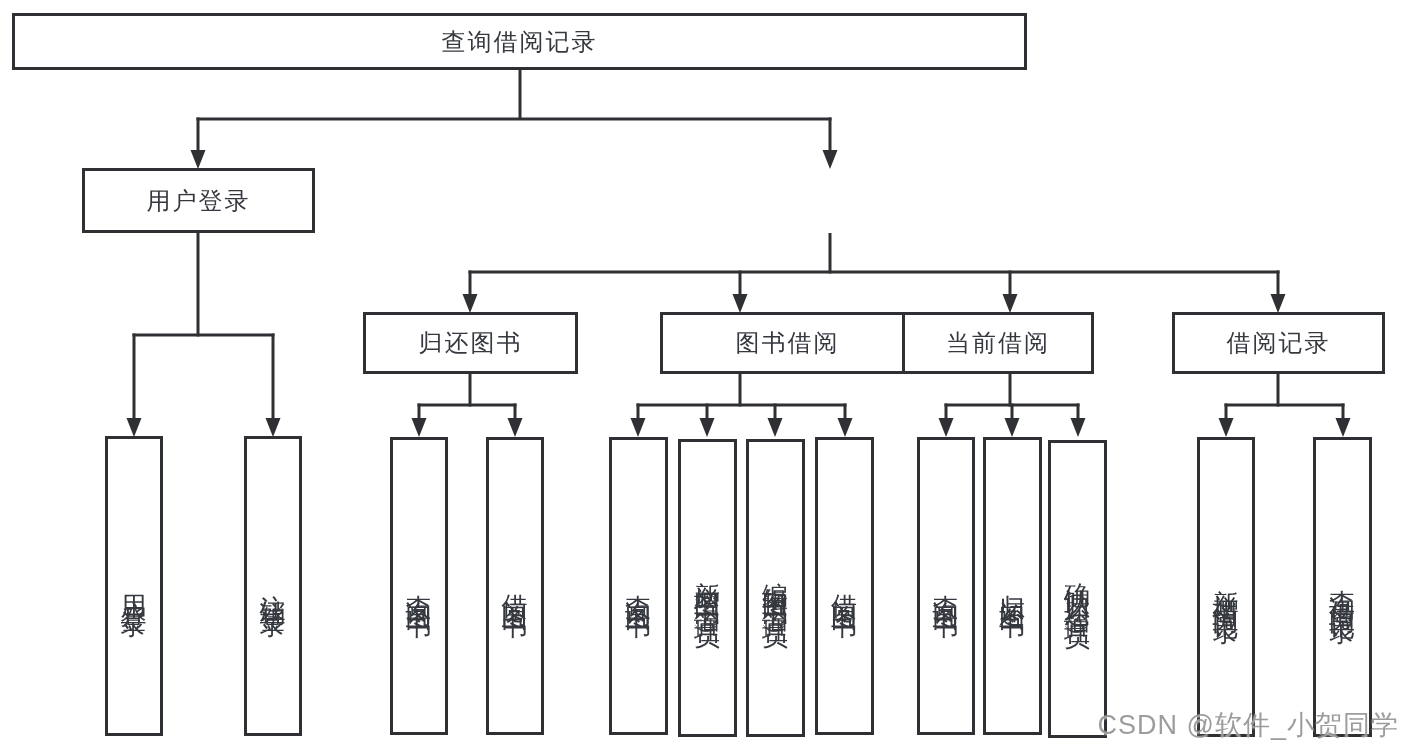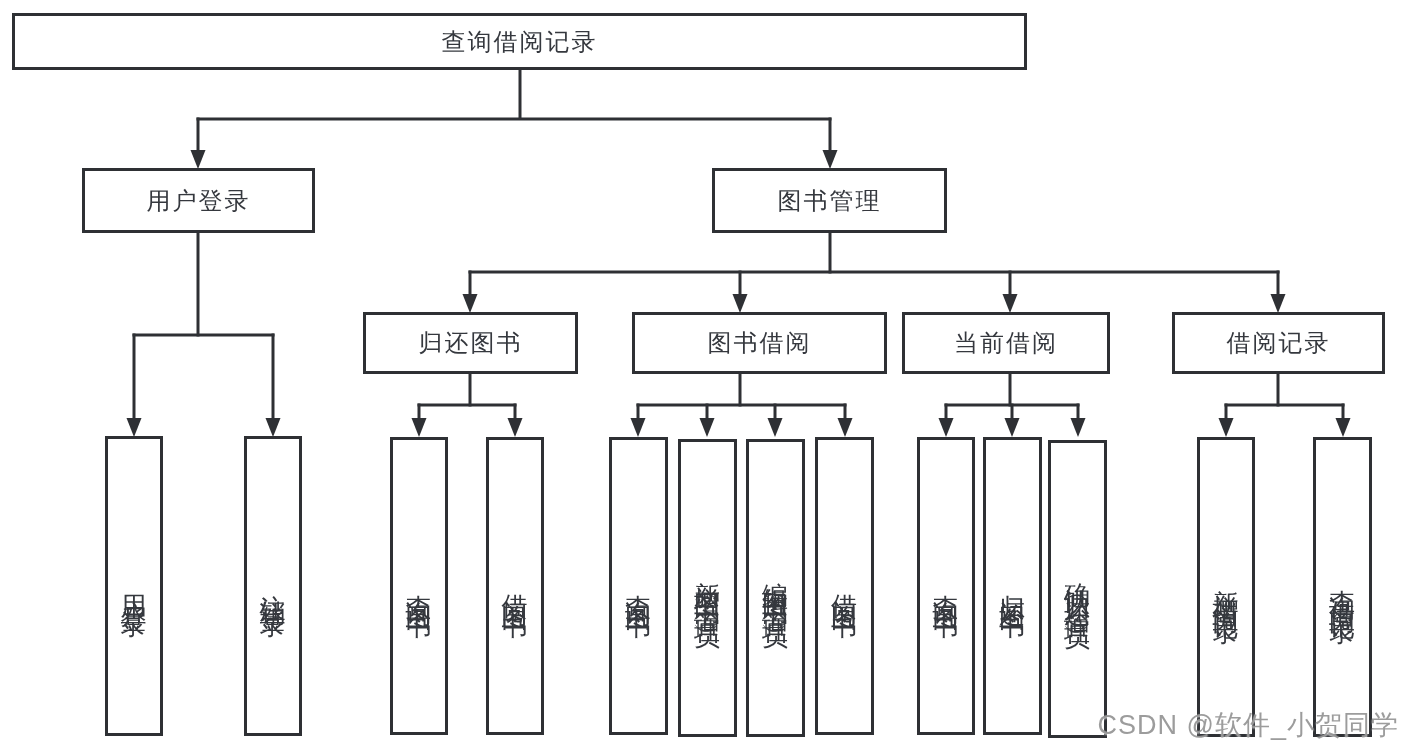--- a/index.html
+++ b/index.html
@@ -98,31 +98,28 @@
     </g>
   </svg>
 
   <div class="node" style="left:12px;top:13px;width:1015px;height:57px;">
     <span>查询借阅记录</span>
   </div>
 
   <div class="node" style="left:82px;top:168px;width:233px;height:65px;">
     <span>用户登录</span>
   </div>
-  <div class="node" style="left:712px;top:168px;width:235px;height:65px;">
-    <span>图书管理</span>
-  </div>
 
   <div class="node" style="left:363px;top:312px;width:215px;height:62px;">
     <span>归还图书</span>
   </div>
-  <div class="node" style="left:632px;top:312px;width:255px;height:62px;">
+  <div class="node" style="left:660px;top:312px;width:255px;height:62px;">
     <span>图书借阅</span>
   </div>
-  <div class="node" style="left:902px;top:312px;width:208px;height:62px;">
+  <div class="node" style="left:902px;top:312px;width:192px;height:62px;">
     <span>当前借阅</span>
   </div>
   <div class="node" style="left:1172px;top:312px;width:213px;height:62px;">
     <span>借阅记录</span>
   </div>
 
   <div class="leaf" style="left:105px;top:436px;width:58px;height:300px;">
     <span>用户登录</span>
   </div>
   <div class="leaf" style="left:244px;top:436px;width:58px;height:300px;">

